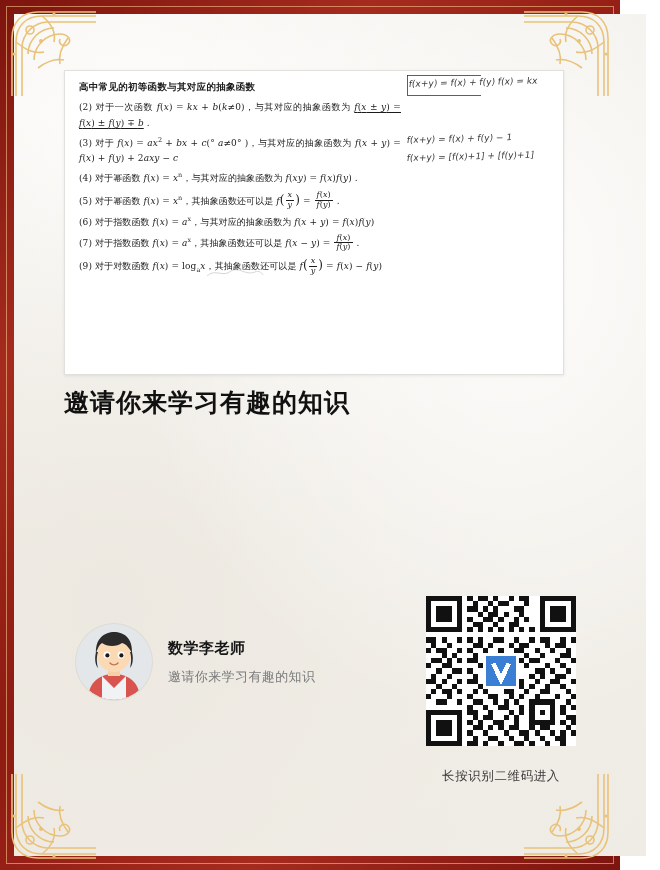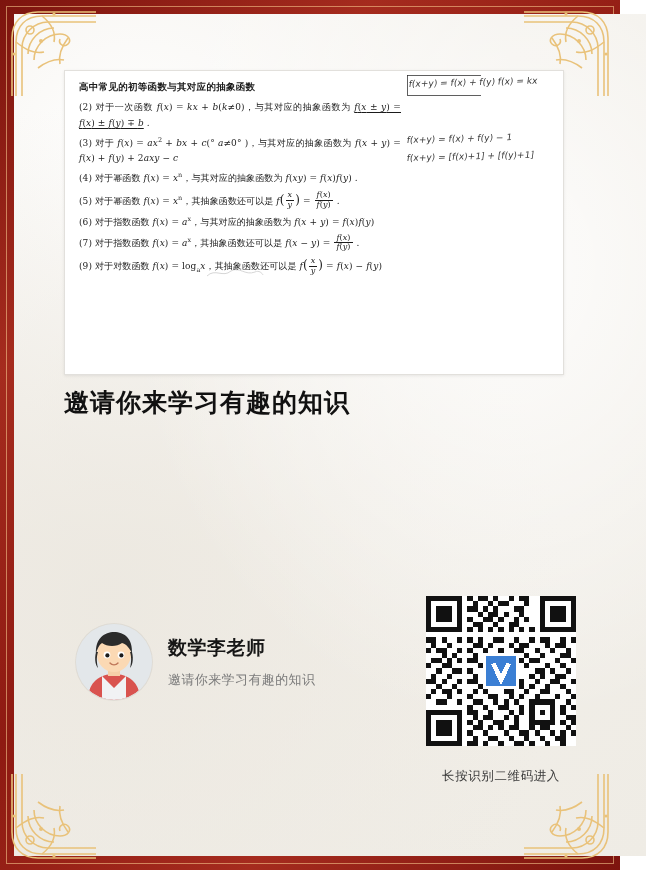--- a/index.html
+++ b/index.html
@@ -188,21 +188,21 @@
     flex: 0 0 auto;
     position: relative;
     box-shadow: 0 0 0 1px rgba(0,0,0,0.06);
   }
   .avatar svg { display: block; width: 76px; height: 76px; }
   .author-text {
     margin-left: 16px;
   }
   .author-name {
     font-family: "DejaVu Sans", "Liberation Sans", sans-serif;
-    font-size: 19px;
+    font-size: 15px;
     font-weight: bold;
     color: #161616;
     letter-spacing: 0.5px;
   }
   .author-sub {
     margin-top: 10px;
     font-family: "DejaVu Sans", "Liberation Sans", sans-serif;
     font-size: 13px;
     color: #7b7b7b;
     letter-spacing: 0.4px;

